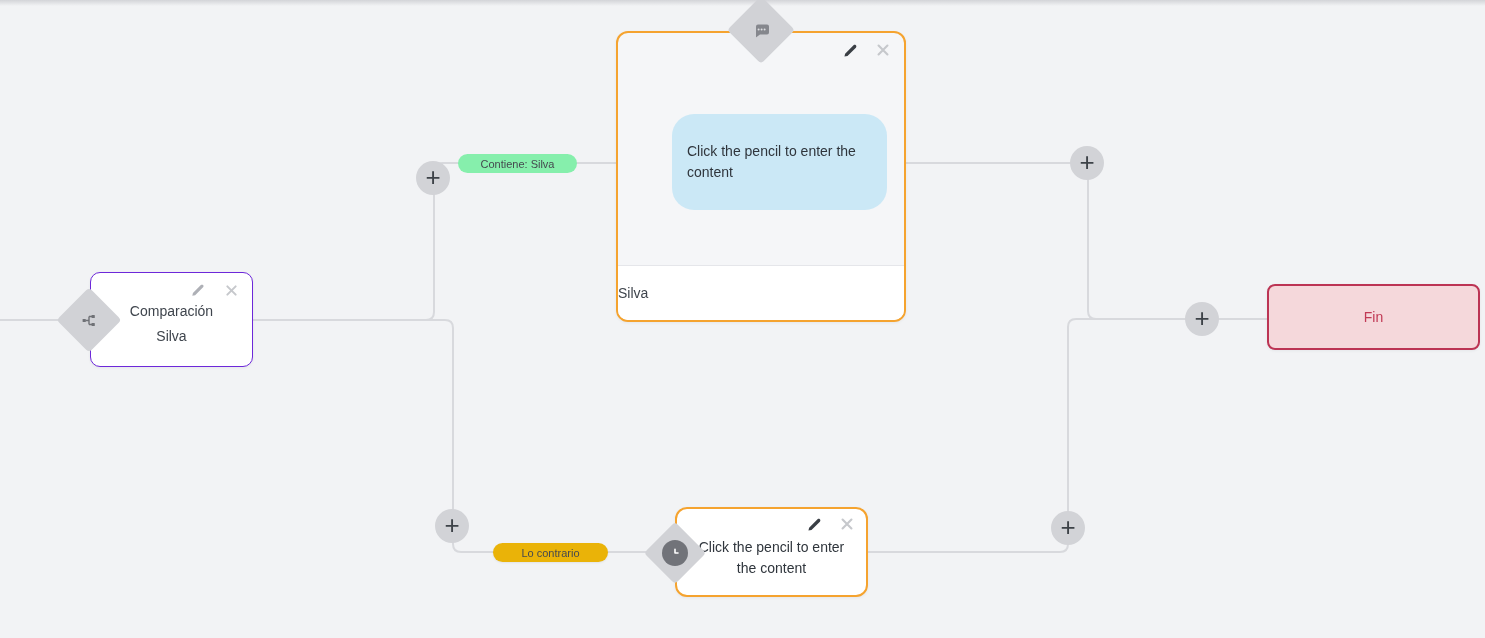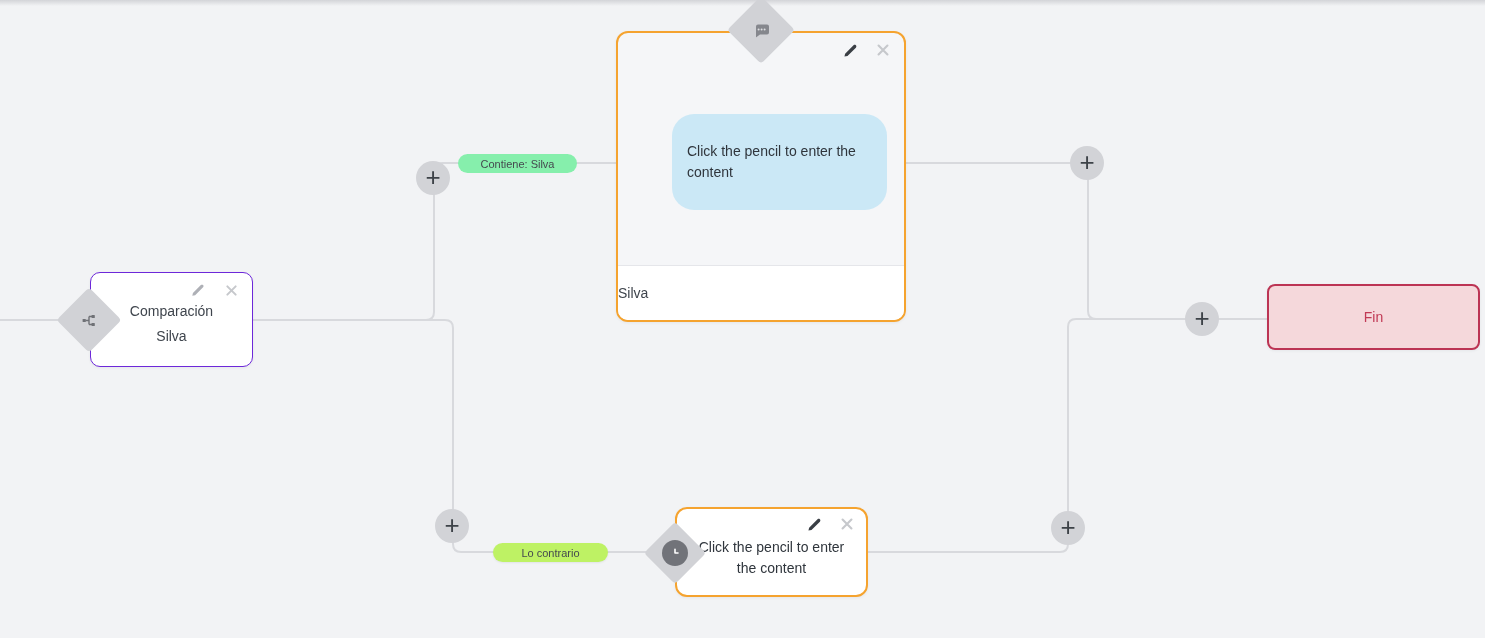--- a/index.html
+++ b/index.html
@@ -49,21 +49,21 @@
 
   
   .plus-btn{position:absolute;width:34px;height:34px;border-radius:50%;background:#d2d3d7;z-index:3;
     display:flex;align-items:center;justify-content:center;color:#3d4248;font-size:26px;font-weight:300;
     line-height:1;cursor:pointer;user-select:none;padding-bottom:2px;box-sizing:border-box;}
 
   
   .edge-pill{position:absolute;z-index:2;height:19px;border-radius:9.5px;display:flex;align-items:center;justify-content:center;
     font-size:11px;color:#45494f;cursor:pointer;}
   .pill-gray{background:#86efac;}
-  .pill-white{background:#bef264;box-shadow:0 1px 2px rgba(40,45,60,.08);}
+  .pill-white{background:#eab308;box-shadow:0 1px 2px rgba(40,45,60,.08);}
   .pill-contains{left:458px;top:154px;width:119px;}
   .pill-else{left:493px;top:543px;width:115px;}
 </style>
 </head>
 <body>
 
 <div class="canvas">
   <div class="top-shade"></div>
 
   <svg class="wires" width="1485" height="638">

